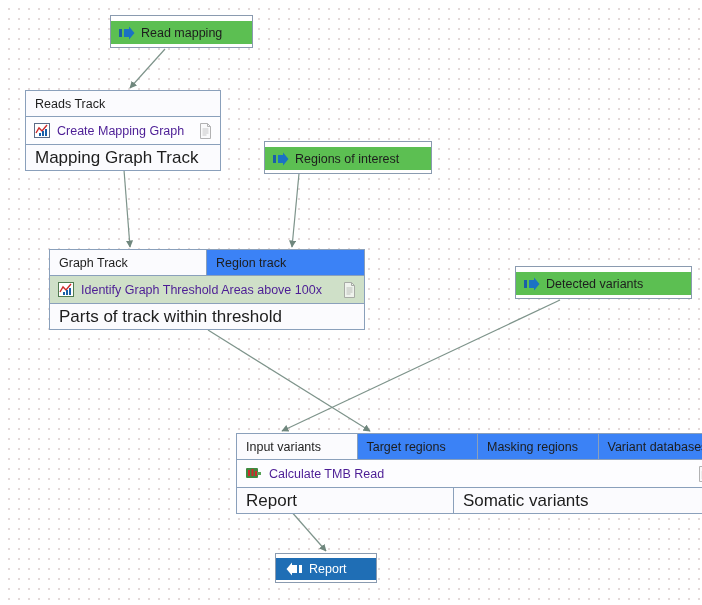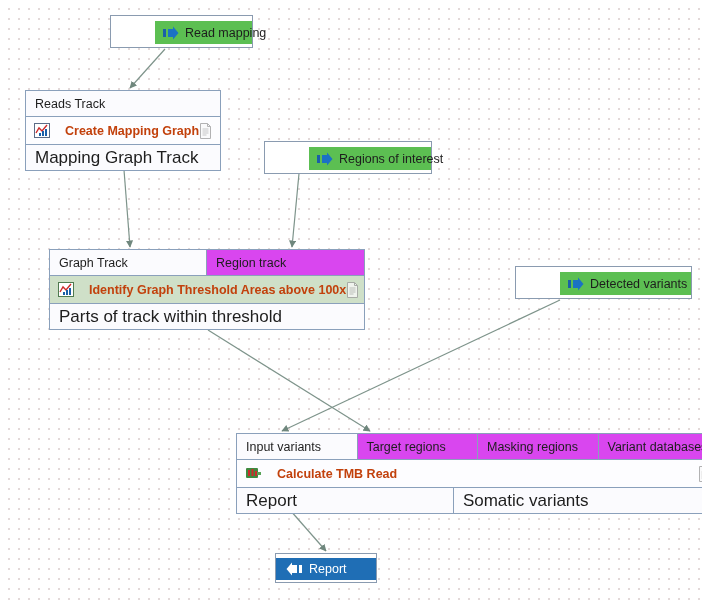--- a/index.html
+++ b/index.html
@@ -27,21 +27,20 @@
     pointer-events: none;
   }
 
   
   .io-node {
     position: absolute;
     box-sizing: border-box;
     border: 1px solid #8a9bb0;
     background: #ffffff;
     padding-top: 5px;
-    padding-left: 44px;
   }
   .io-node .io-body {
     background: #5cbf52;
     height: 23px;
     display: flex;
     align-items: center;
     padding-left: 8px;
     box-sizing: border-box;
   }
   .io-node .io-label {
@@ -92,36 +91,36 @@
     align-items: center;
     padding-left: 9px;
     font-size: 12.5px;
     color: #1d1d1d;
     background: #fbfbfe;
     border-right: 1px solid #8aa0bb;
     white-space: nowrap;
     overflow: hidden;
   }
   .port:last-child { border-right: none; }
-  .port.unconnected { background: #d946ef; }
+  .port.unconnected { background: #3b82f6; }
 
   .algo-row {
     display: flex;
     align-items: center;
     height: 27px;
     padding-left: 8px;
     padding-right: 8px;
     background: #fdfdff;
   }
   .algo-row.green { background: #cfe0c8; }
   .algo-name {
     font-size: 12.5px;
-    font-weight: bold;
-    color: #c2410c;
-    margin-left: 15px;
+    font-weight: normal;
+    color: #4c1d95;
+    margin-left: 7px;
     white-space: nowrap;
     flex: 1;
   }
 
   .out-row {
     display: flex;
     border-top: 1px solid #8aa0bb;
     height: 25px;
   }
   .out-cell {

